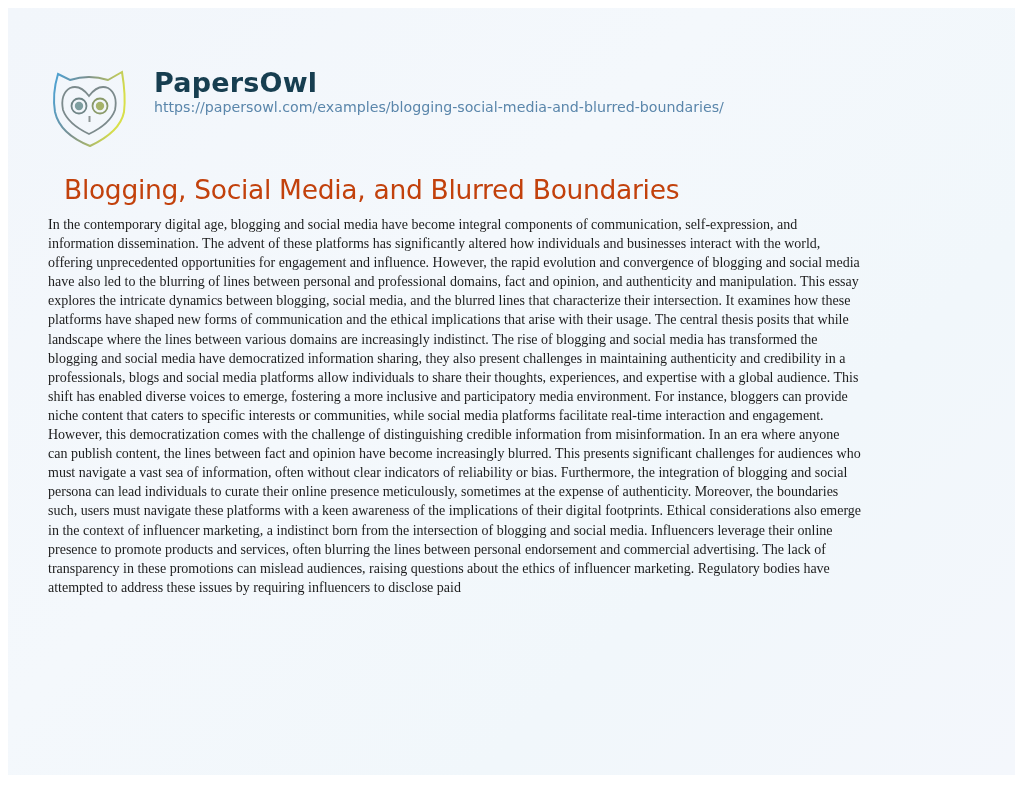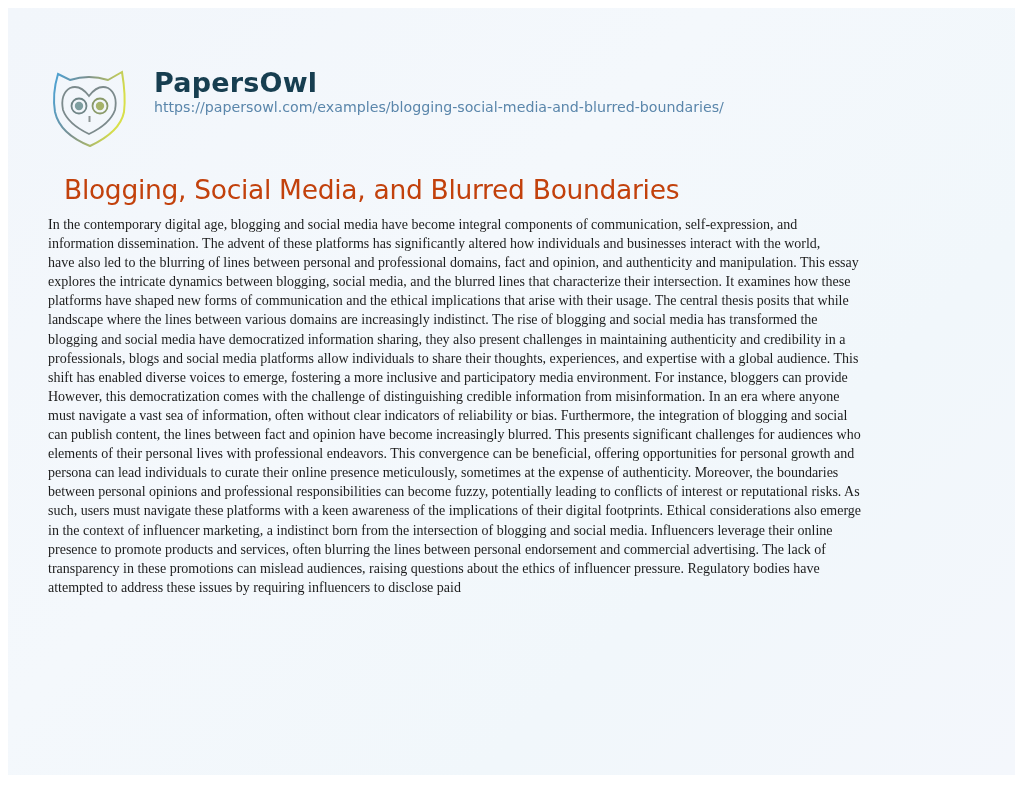--- a/index.html
+++ b/index.html
@@ -114,31 +114,31 @@
   </svg>
   <div class="brand">PapersOwl</div>
   <a class="url">https://papersowl.com/examples/blogging-social-media-and-blurred-boundaries/</a>
 </div>
 
 <h1 class="title">Blogging, Social Media, and Blurred Boundaries</h1>
 
 <div class="body-text">
   <span class="line">In the contemporary digital age, blogging and social media have become integral components of communication, self-expression, and</span>
   <span class="line">information dissemination. The advent of these platforms has significantly altered how individuals and businesses interact with the world,</span>
+  <span class="line">offering unprecedented opportunities for engagement and influence. However, the rapid evolution and convergence of blogging and social media</span>
   <span class="line">have also led to the blurring of lines between personal and professional domains, fact and opinion, and authenticity and manipulation. This essay</span>
   <span class="line">explores the intricate dynamics between blogging, social media, and the blurred lines that characterize their intersection. It examines how these</span>
   <span class="line">platforms have shaped new forms of communication and the ethical implications that arise with their usage. The central thesis posits that while</span>
   <span class="line">landscape where the lines between various domains are increasingly indistinct. The rise of blogging and social media has transformed the</span>
   <span class="line">blogging and social media have democratized information sharing, they also present challenges in maintaining authenticity and credibility in a</span>
   <span class="line">professionals, blogs and social media platforms allow individuals to share their thoughts, experiences, and expertise with a global audience. This</span>
   <span class="line">shift has enabled diverse voices to emerge, fostering a more inclusive and participatory media environment. For instance, bloggers can provide</span>
+  <span class="line">niche content that caters to specific interests or communities, while social media platforms facilitate real-time interaction and engagement.</span>
   <span class="line">However, this democratization comes with the challenge of distinguishing credible information from misinformation. In an era where anyone</span>
+  <span class="line">can publish content, the lines between fact and opinion have become increasingly blurred. This presents significant challenges for audiences who</span>
   <span class="line">must navigate a vast sea of information, often without clear indicators of reliability or bias. Furthermore, the integration of blogging and social</span>
-  <span class="line">can publish content, the lines between fact and opinion have become increasingly blurred. This presents significant challenges for audiences who</span>
-  <span class="line">elements of their personal lives with professional endeavors. This convergence can be beneficial, offering opportunities for personal growth and</span>
   <span class="line">persona can lead individuals to curate their online presence meticulously, sometimes at the expense of authenticity. Moreover, the boundaries</span>
-  <span class="line">between personal opinions and professional responsibilities can become fuzzy, potentially leading to conflicts of interest or reputational risks. As</span>
   <span class="line">such, users must navigate these platforms with a keen awareness of the implications of their digital footprints. Ethical considerations also emerge</span>
   <span class="line">in the context of influencer marketing, a indistinct born from the intersection of blogging and social media. Influencers leverage their online</span>
   <span class="line">presence to promote products and services, often blurring the lines between personal endorsement and commercial advertising. The lack of</span>
-  <span class="line">transparency in these promotions can mislead audiences, raising questions about the ethics of influencer pressure. Regulatory bodies have</span>
+  <span class="line">transparency in these promotions can mislead audiences, raising questions about the ethics of influencer marketing. Regulatory bodies have</span>
   <span class="line">attempted to address these issues by requiring influencers to disclose paid</span>
 </div>
 
 </body></html>

